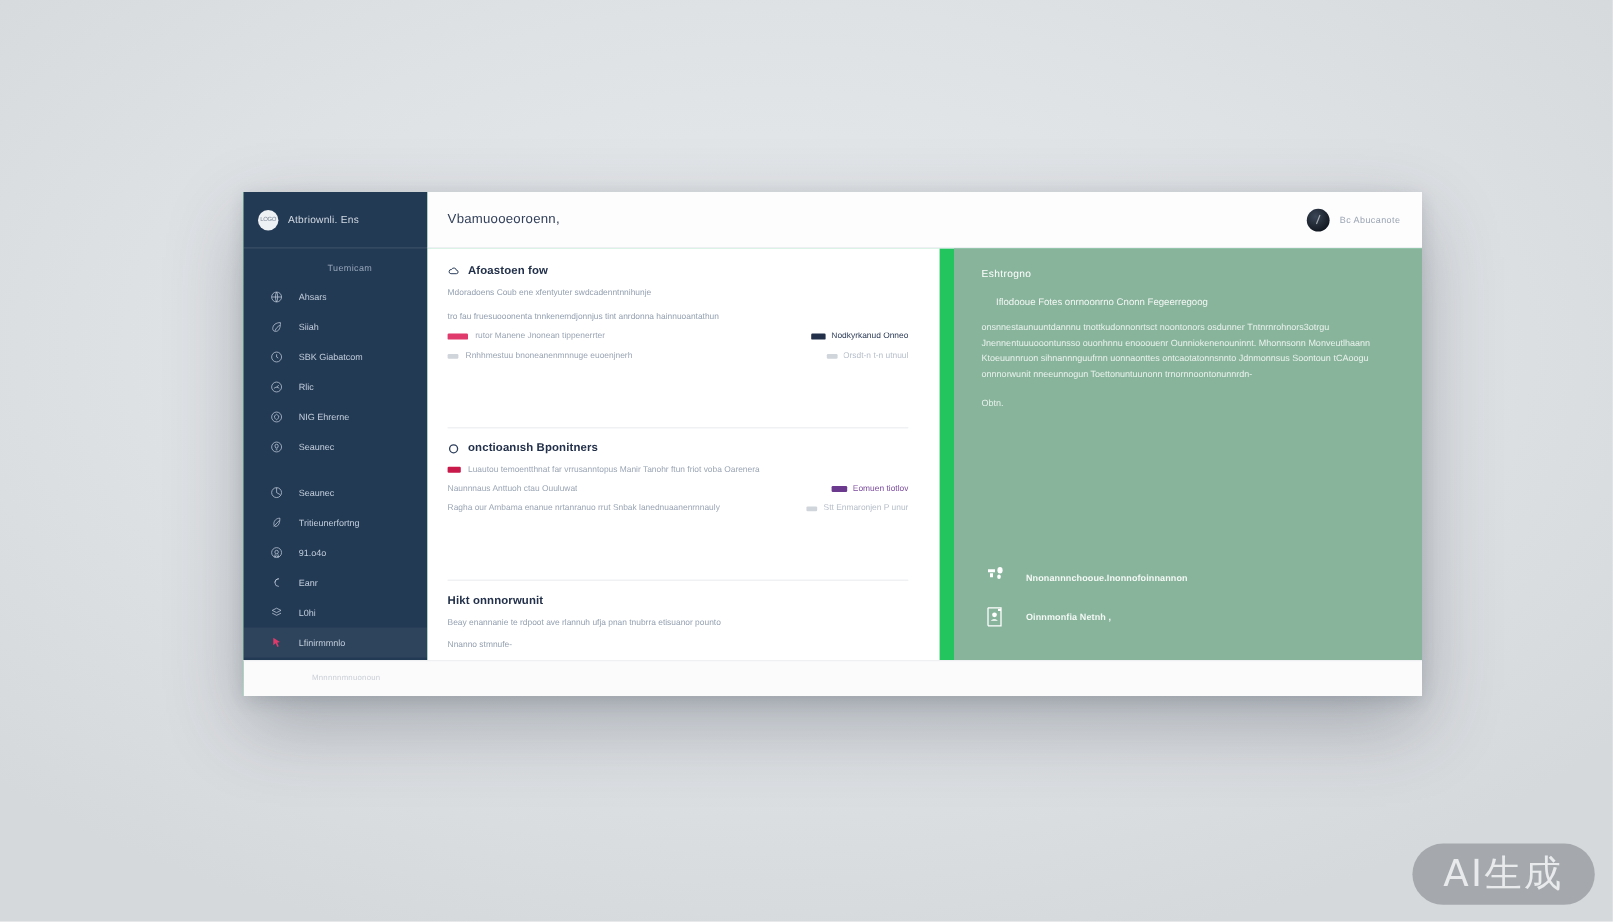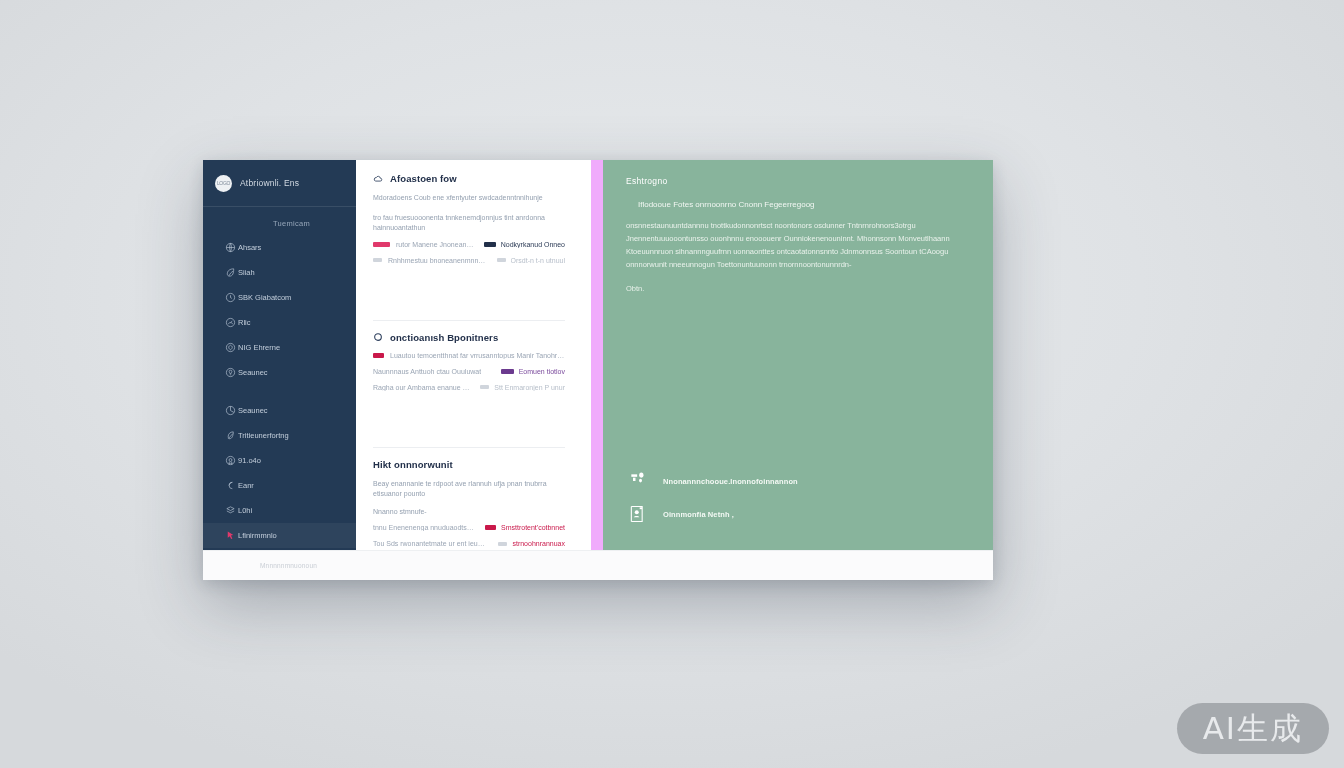--- a/index.html
+++ b/index.html
@@ -15,23 +15,23 @@
     background:
       radial-gradient(ellipse 900px 520px at 48% 38%, #e7eaec 0%, #dfe2e5 55%, #d6d9dc 100%);
     position: relative;
   }
 
   
   .window {
     position: absolute;
     left: 203px;
     top: 160px;
-    width: 790px;
+    width: 982px;
     height: 420px;
-    background: #f0abfc;
+    background: #22c55e;
     display: flex;
     flex-direction: column;
     box-shadow: 0 24px 60px rgba(40,50,65,.30), 0 4px 14px rgba(40,50,65,.16);
   }
 
   .window-body { flex: 1; display: flex; min-height: 0; }
 
   
   .sidebar {
     width: 153px;
@@ -74,21 +74,21 @@
     color: #96a6b9;
     padding: 0 0 7px 22px;
     letter-spacing: .3px;
     filter: blur(.35px);
     margin-left: 48px;
   }
 
   .nav-item {
     display: flex;
     align-items: center;
-    gap: 2px;
+    gap: 13px;
     height: 25px;
     padding: 0 10px 0 22px;
     cursor: default;
   }
   .nav-item.active { background: rgba(255,255,255,.05); }
 
   .nav-icon {
     width: 11px; height: 11px; flex: none;
     color: #bcc9d8;
     display: flex; align-items: center; justify-content: center;
@@ -457,20 +457,28 @@
             </svg>
           </span>
           <span class="nav-label">Lfinirmmnlo</span>
         </div>
 
       </nav>
     </aside>
 
     <div class="content-col">
 
+      <header class="topbar">
+        <div class="page-title">Vbamuooeoroenn,</div>
+        <div class="topbar-spacer"></div>
+        <div class="topbar-user">
+          <div class="avatar"></div>
+          <div class="topbar-user-name">Bc Abucanote</div>
+        </div>
+      </header>
 
       <div class="panes">
 
         <main class="main-pane">
 
           <section class="section">
             <div class="section-head">
               <span class="section-icon">
                 <svg viewBox="0 0 24 24" fill="none" stroke="currentColor" stroke-width="2">
                   <path d="M6.5 17h11a3.5 3.5 0 000-7 5 5 0 00-9.6-1.3A3.6 3.6 0 006.5 17z"></path>

